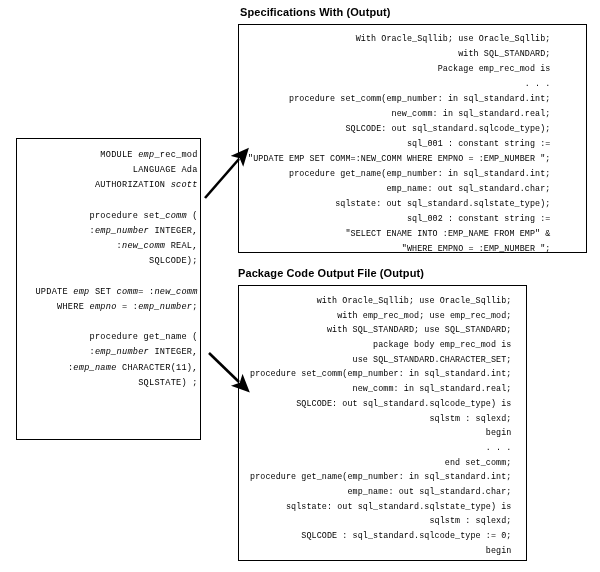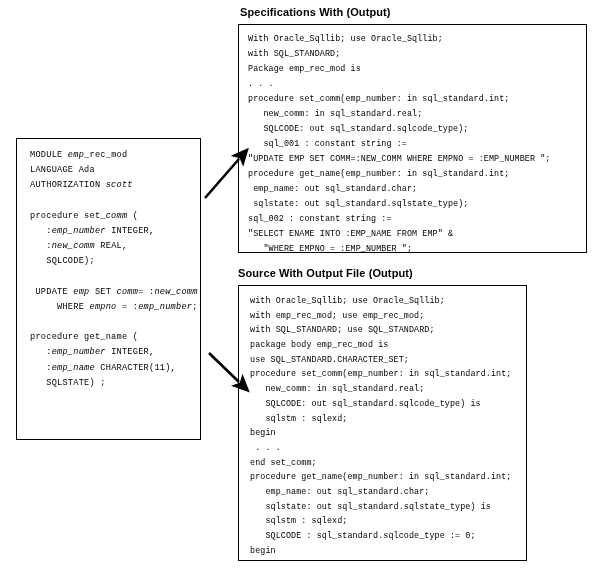--- a/index.html
+++ b/index.html
@@ -16,20 +16,21 @@
     white-space:nowrap;
     color:#000;
   }
 
   .panel{
     position:absolute;
     border:1.5px solid #000;
     background:#fff;
     box-sizing:border-box;
     overflow:hidden;
+    text-align:right;
   }
 
   .code{
     position:absolute;
     font-family:"Liberation Mono","DejaVu Sans Mono",monospace;
     font-size:8.4px;
     line-height:11.6px;
     white-space:pre;
     color:#000;
     letter-spacing:0px;
@@ -70,21 +71,21 @@
   <div class="panel" id="module-panel" style="left:16px; top:138px; width:185px; height:302px;">
     <div class="code" id="module-code" style="left:13px; top:9px;"><span class="ln">MODULE <span class="it">emp</span>_rec_mod</span><span class="ln">LANGUAGE Ada</span><span class="ln">AUTHORIZATION <span class="it">scott</span></span><span class="ln">&nbsp;</span><span class="ln">procedure set_<span class="it">comm</span> (</span><span class="ln">   :<span class="it">emp_number</span> INTEGER,</span><span class="ln">   :<span class="it">new_comm</span> REAL,</span><span class="ln">   SQLCODE);</span><span class="ln">&nbsp;</span><span class="ln"> UPDATE <span class="it">emp</span> SET <span class="it">comm</span>= :<span class="it">new_comm</span></span><span class="ln">     WHERE <span class="it">empno</span> = :<span class="it">emp_number</span>;</span><span class="ln">&nbsp;</span><span class="ln">procedure get_name (</span><span class="ln">   :<span class="it">emp_number</span> INTEGER,</span><span class="ln">   :<span class="it">emp_name</span> CHARACTER(11),</span><span class="ln">   SQLSTATE) ;</span><span class="ln">&nbsp;</span></div>
   </div>
 
   <div class="caption" style="left:240px; top:6px;">Specifications With (Output)</div>
 
   <div class="panel" id="spec-panel" style="left:238px; top:24px; width:349px; height:229px;">
     <div class="code" id="spec-code" style="left:9px; top:7px;"><span class="ln">With Oracle_Sqllib; use Oracle_Sqllib;</span><span class="ln">with SQL_STANDARD;</span><span class="ln">Package emp_rec_mod is</span><span class="ln">. . .</span><span class="ln">procedure set_comm(emp_number: in sql_standard.int;</span><span class="ln">   new_comm: in sql_standard.real;</span><span class="ln">   SQLCODE: out sql_standard.sqlcode_type);</span><span class="ln">   sql_001 : constant string :=</span><span class="ln">"UPDATE EMP SET COMM=:NEW_COMM WHERE EMPNO = :EMP_NUMBER ";</span><span class="ln">procedure get_name(emp_number: in sql_standard.int;</span><span class="ln"> emp_name: out sql_standard.char;</span><span class="ln"> sqlstate: out sql_standard.sqlstate_type);</span><span class="ln">sql_002 : constant string :=</span><span class="ln">"SELECT ENAME INTO :EMP_NAME FROM EMP" &amp;</span><span class="ln">   "WHERE EMPNO = :EMP_NUMBER ";</span></div>
   </div>
 
-  <div class="caption" style="left:238px; top:267px;">Source With Output File (Output)</div>
+  <div class="caption" style="left:238px; top:267px;">Package Code Output File (Output)</div>
 
   <div class="panel" id="src-panel" style="left:238px; top:285px; width:289px; height:276px;">
     <div class="code" id="src-code" style="left:11px; top:8px;"><span class="ln">with Oracle_Sqllib; use Oracle_Sqllib;</span><span class="ln">with emp_rec_mod; use emp_rec_mod;</span><span class="ln">with SQL_STANDARD; use SQL_STANDARD;</span><span class="ln">package body emp_rec_mod is</span><span class="ln">use SQL_STANDARD.CHARACTER_SET;</span><span class="ln">procedure set_comm(emp_number: in sql_standard.int;</span><span class="ln">   new_comm: in sql_standard.real;</span><span class="ln">   SQLCODE: out sql_standard.sqlcode_type) is</span><span class="ln">   sqlstm : sqlexd;</span><span class="ln">begin</span><span class="ln"> . . .</span><span class="ln">end set_comm;</span><span class="ln">procedure get_name(emp_number: in sql_standard.int;</span><span class="ln">   emp_name: out sql_standard.char;</span><span class="ln">   sqlstate: out sql_standard.sqlstate_type) is</span><span class="ln">   sqlstm : sqlexd;</span><span class="ln">   SQLCODE : sql_standard.sqlcode_type := 0;</span><span class="ln">begin</span><span class="ln"> . . .</span></div>
   </div>
 
   <svg class="arrow" style="left:198px; top:145px; width:56px; height:60px;" viewBox="0 0 56 60">
     <defs>
       <marker id="ah1" markerWidth="7" markerHeight="7" refX="1.2" refY="3.2" orient="auto" markerUnits="strokeWidth">
         <path d="M0,0 L7,3.2 L0,6.4 L1.6,3.2 z" fill="#000"></path>
       </marker>

